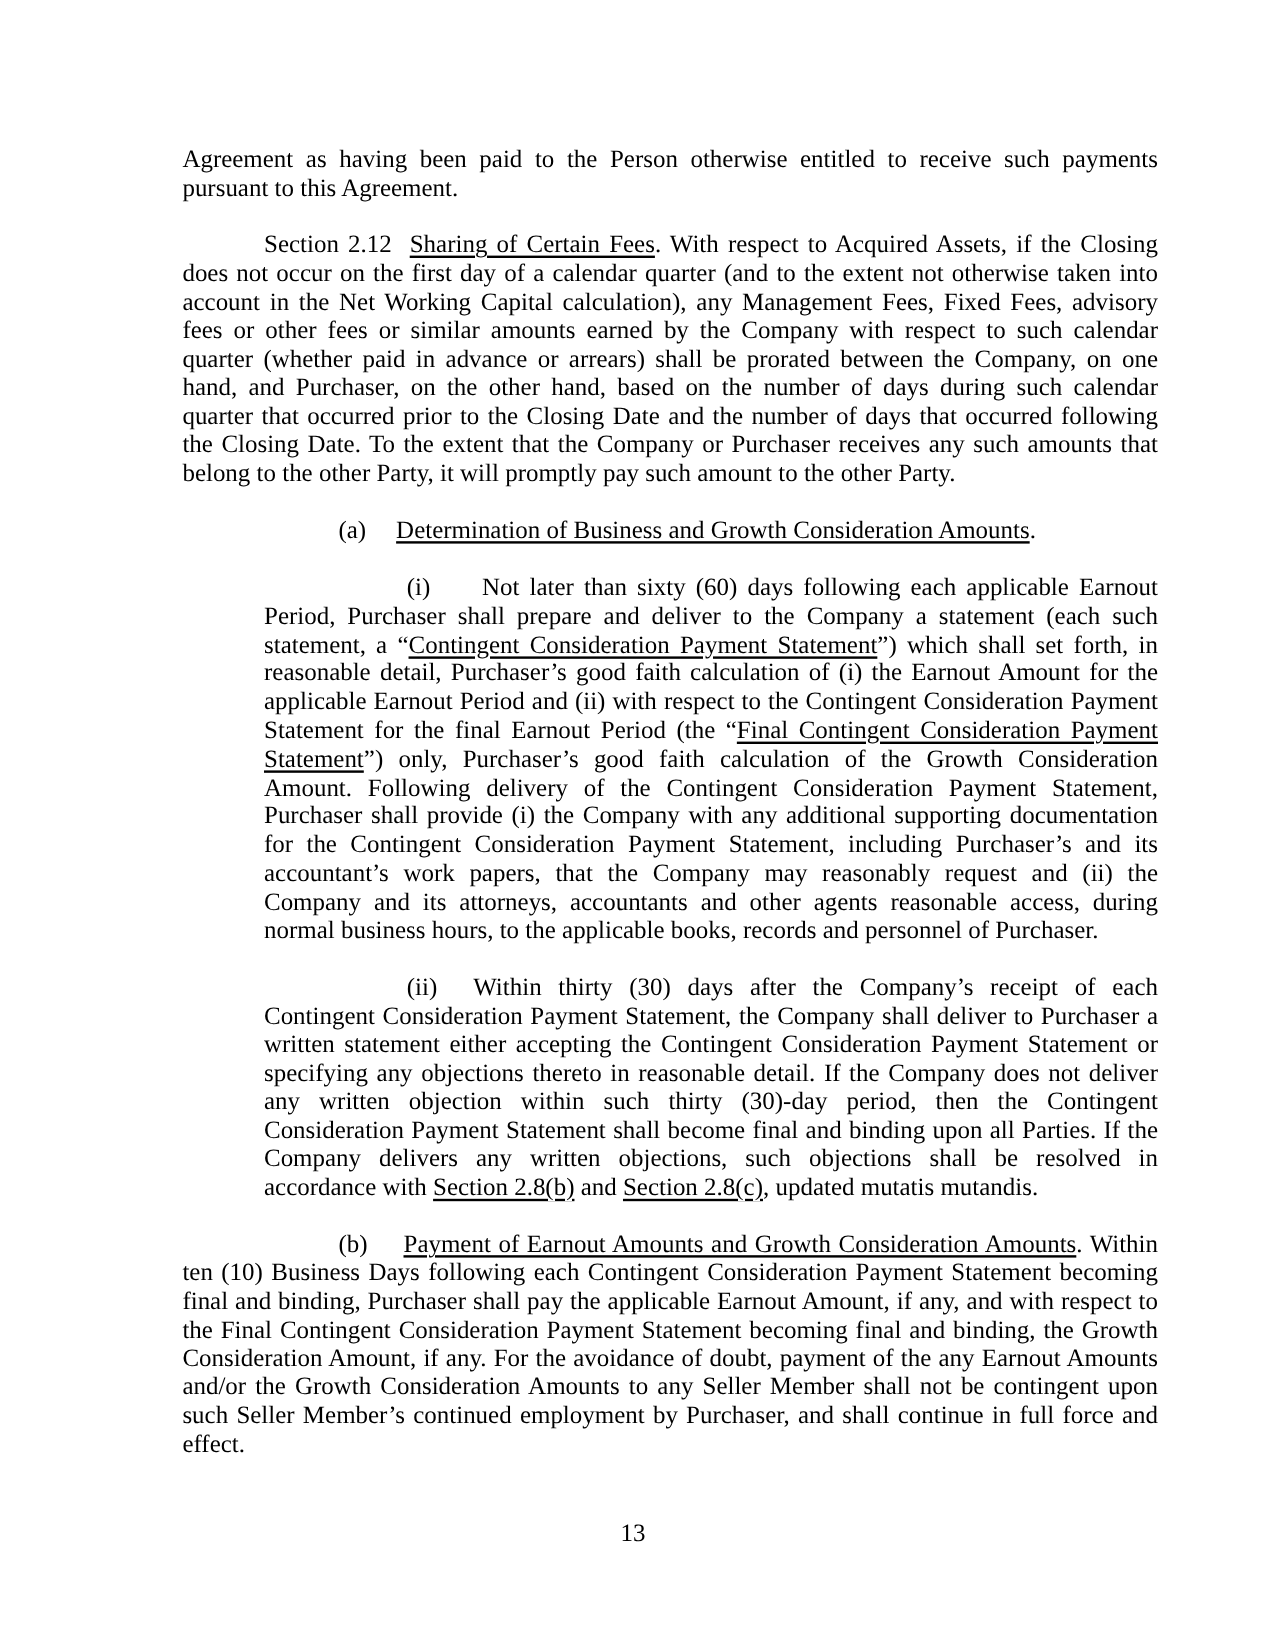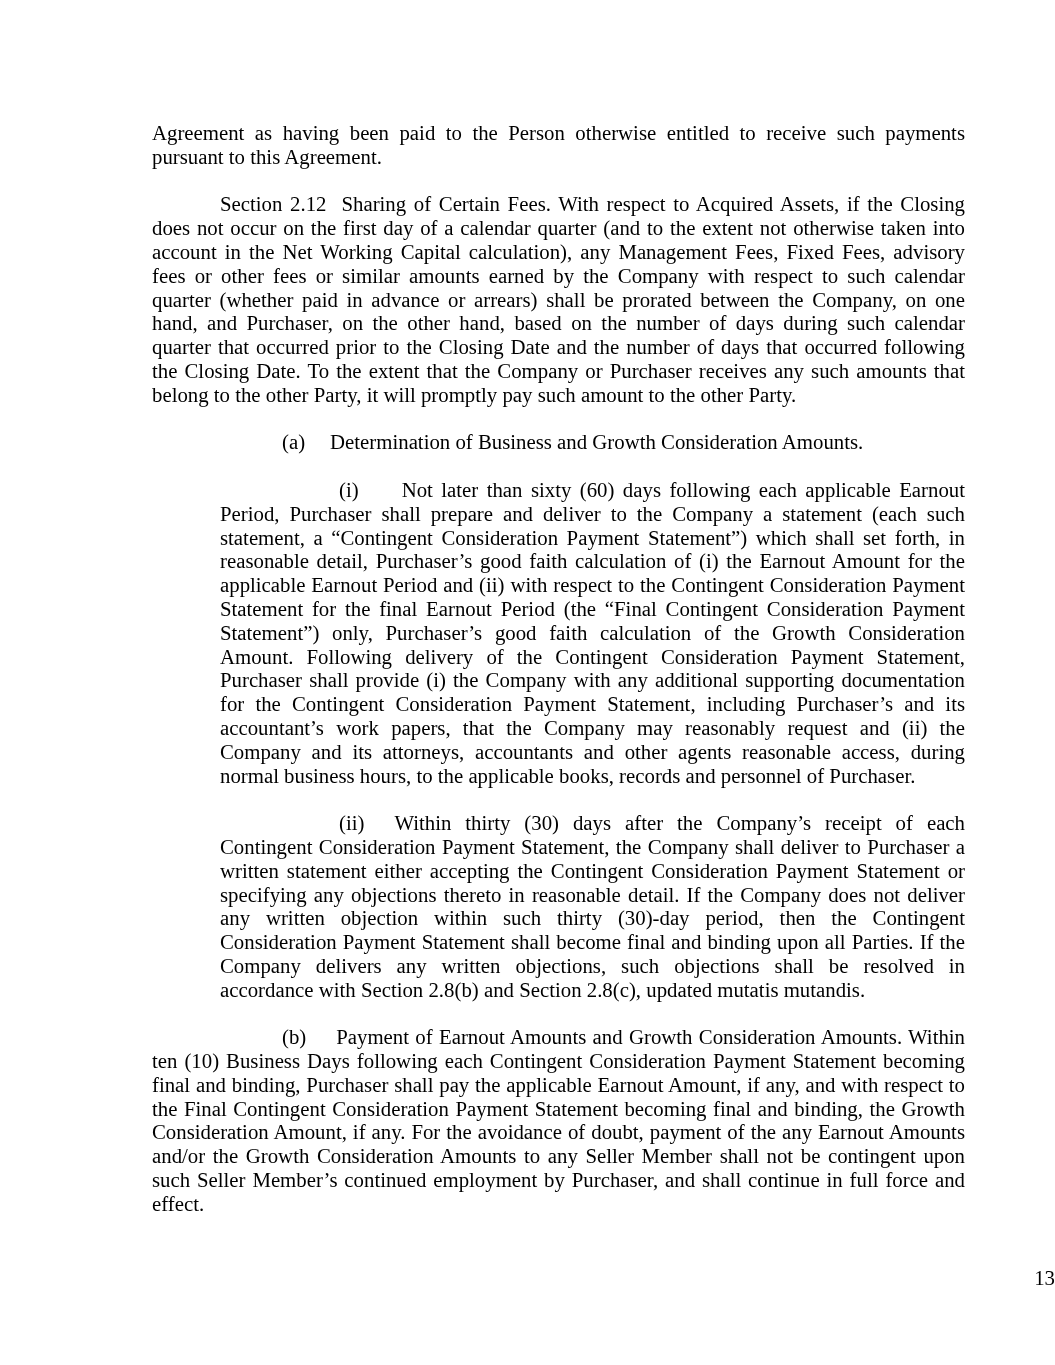--- a/index.html
+++ b/index.html
@@ -27,30 +27,31 @@
   }
   .ind-section { text-indent: 68px; }   
   .ind-sub     { text-indent: 130px; }  
   .block-roman { margin-left: 68px; text-indent: 119px; } 
   .tab { display: inline-block; }
   .t15 { width: 15px; }
   .t25 { width: 25px; }
   .t30 { width: 30px; }
   .t43 { width: 43px; }
   .u {
+    text-decoration: underline;
     text-decoration-thickness: 1.6px;
     text-underline-offset: 3px;
   }
   .it { }
   .pageno {
     position: absolute;
     left: 0;
     top: 1266px;
     width: 100%;
-    text-align: right;
+    text-align: center;
     font-size: 20.8px;
     line-height: 23.8px;
     color: #000000;
   }
 </style>
 </head>
 <body>
 
 <main class="doc">
 

